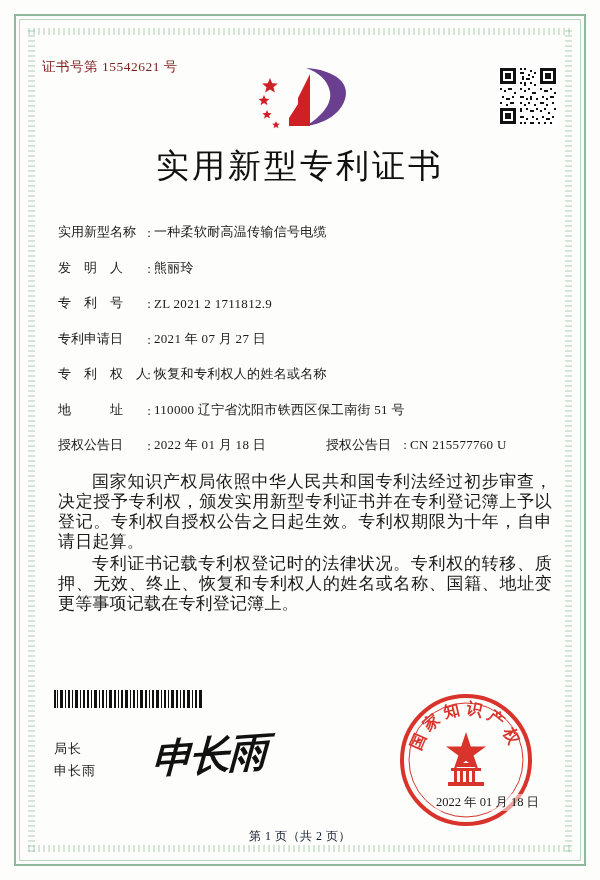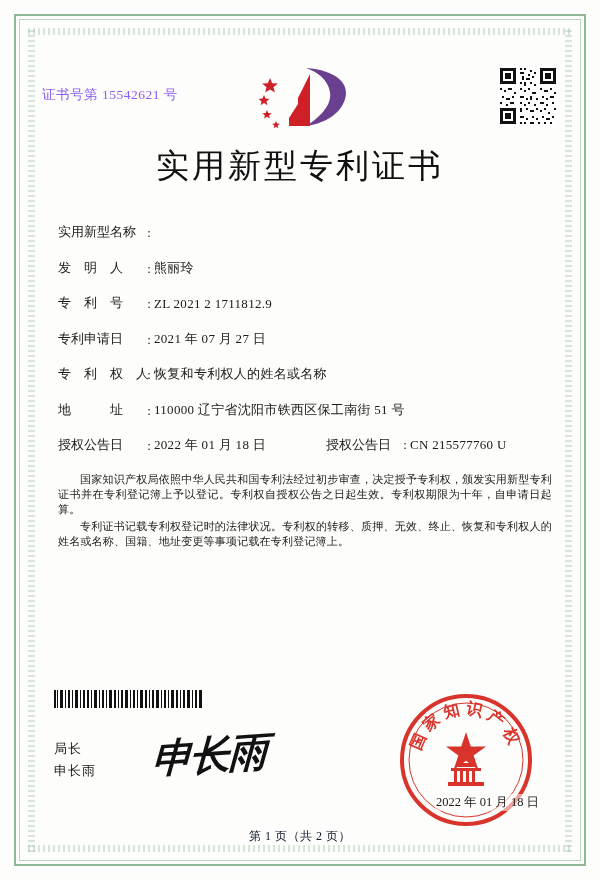--- a/index.html
+++ b/index.html
@@ -64,24 +64,24 @@
   }
 
   
   .header-row {
     position: relative;
     height: 92px;
   }
   .cert-no {
     position: absolute;
     left: 0;
-    top: 48px;
+    top: 20px;
     font-size: 13.5px;
     letter-spacing: 0.5px;
-    color: #8b5cf6;
+    color: #7f1d1d;
     white-space: nowrap;
   }
   .logo {
     position: absolute;
     left: 206px;
     top: 26px;
     width: 112px;
     height: 68px;
   }
   .qr {
@@ -140,22 +140,22 @@
   .split-right { display: flex; align-items: baseline; flex: 1 1 auto; }
   .split-right .f-label { width: 74px; flex: 0 0 74px; }
 
   
   .para-block {
     margin-top: 16px;
     padding-left: 16px;
     padding-right: 6px;
   }
   .para {
-    font-size: 11px;
-    line-height: 15px;
+    font-size: 17px;
+    line-height: 20px;
     text-align: justify;
     text-indent: 2em;
     margin: 0 0 2px 0;
     color: #1a1a1a;
     letter-spacing: 0.2px;
   }
 
   
   .footer-area {
     position: absolute;
@@ -346,20 +346,21 @@
       </div>
     </div>
 
     <div class="title">实用新型专利证书</div>
 
     <div class="fields">
 
       <div class="field-row">
         <span class="f-label">实用新型名称</span>
         <span class="f-colon">:</span>
+        <span class="f-value">一种柔软耐高温传输信号电缆</span>
       </div>
 
       <div class="field-row">
         <span class="f-label">发　明　人</span>
         <span class="f-colon">:</span>
         <span class="f-value">熊丽玲</span>
       </div>
 
       <div class="field-row">
         <span class="f-label">专　利　号</span>

